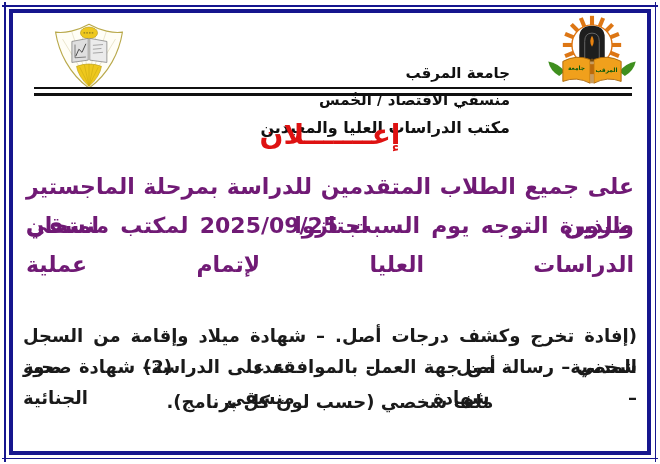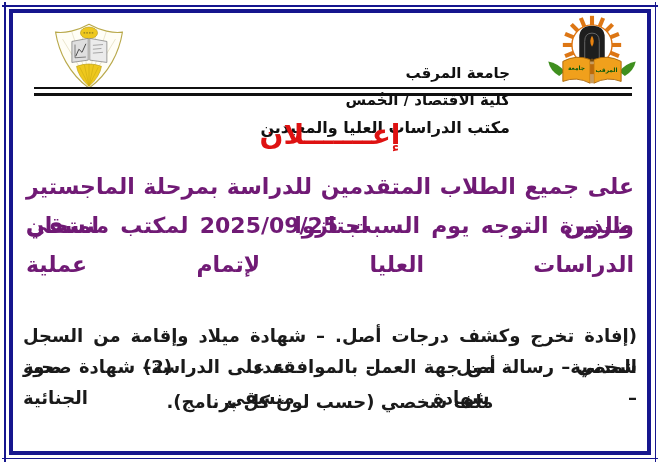--- a/index.html
+++ b/index.html
@@ -124,21 +124,21 @@
       <path d="M18 52 Q33 44 48 50 L48 76 Q33 68 18 74 Z" fill="#f0a01c" stroke="#a86407" stroke-width="1"></path>
       <path d="M82 52 Q67 44 52 50 L52 76 Q67 68 82 74 Z" fill="#f0a01c" stroke="#a86407" stroke-width="1"></path>
       <line x1="50" y1="49" x2="50" y2="76" stroke="#a86407" stroke-width="1.4"></line>
       <text x="33" y="62" font-size="6.5" font-weight="bold" fill="#0a5a0a" text-anchor="middle">جامعة</text>
       <text x="66" y="64" font-size="6.5" font-weight="bold" fill="#0a5a0a" text-anchor="middle">المرقب</text>
     </svg>
   </div>
 
   <div class="header-text" dir="rtl">
     <div class="h1">جامعة المرقب</div>
-    <div class="h2">كلية الاقتصاد / الخُمس</div>
+    <div class="h2">منسقي الاقتصاد / الخُمس</div>
     <div class="h3">مكتب الدراسات العليا والمعيدين</div>
   </div>
 
   <div class="divider">
     <div class="thin"></div>
     <div class="thick"></div>
   </div>
 
   <div class="title" dir="rtl">إعـــــــلان</div>
 

